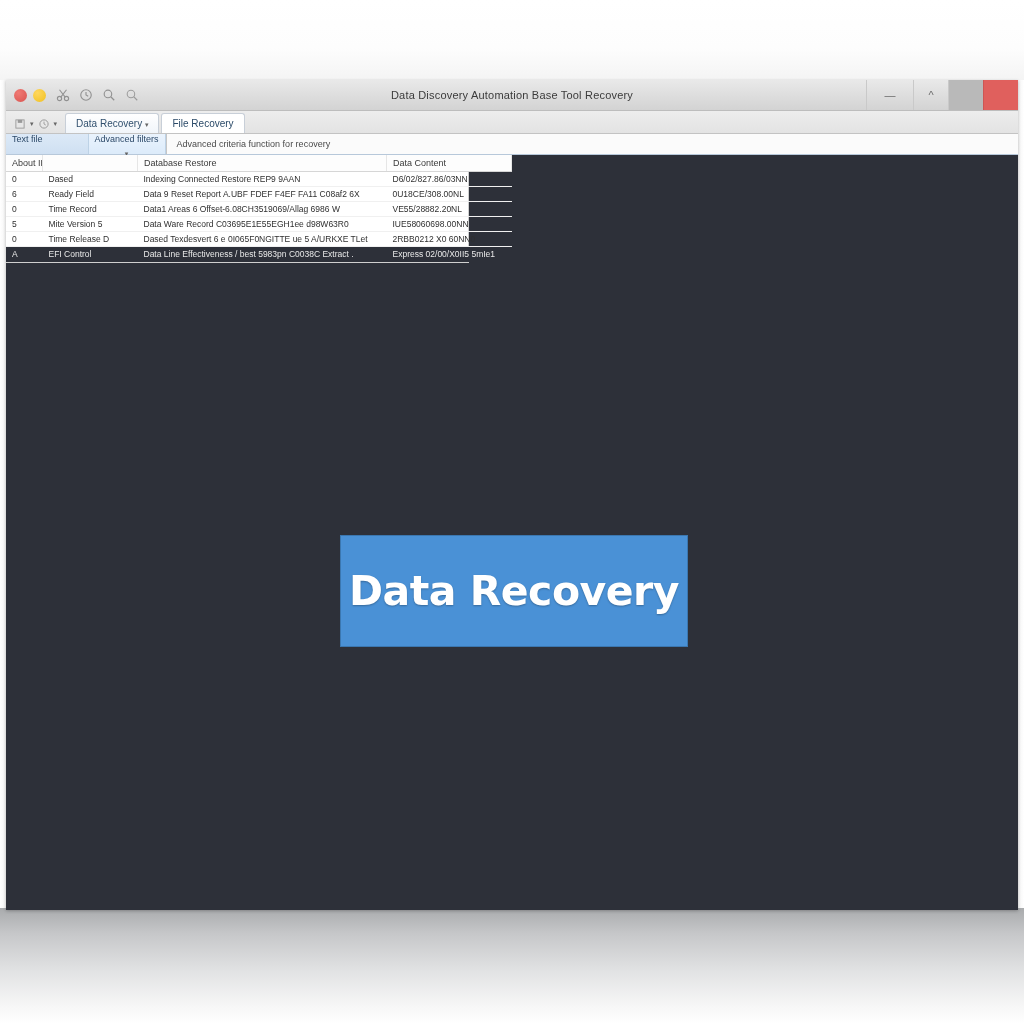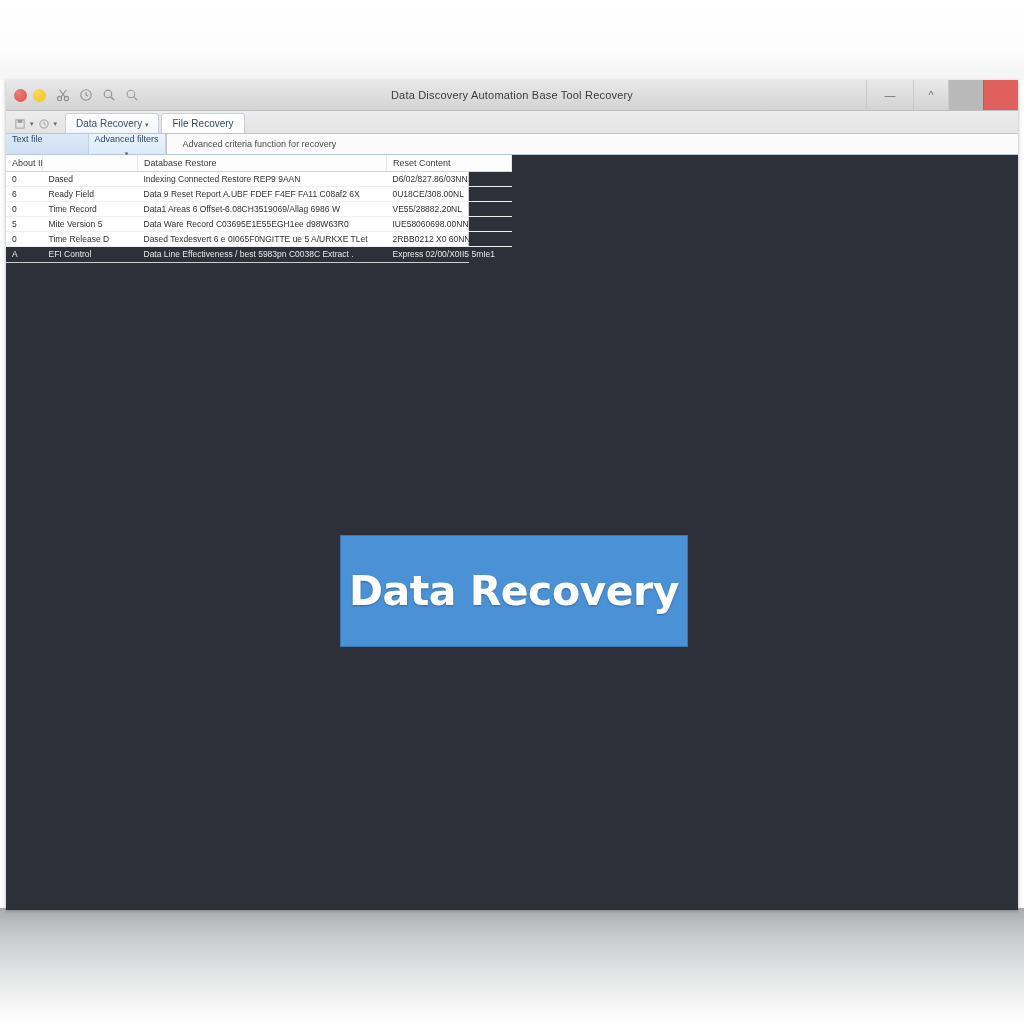--- a/index.html
+++ b/index.html
@@ -132,21 +132,21 @@
   .rb-group.sel {
     background: linear-gradient(#eaf3fd 0%, #dcebfa 100%);
     border-left: 1px solid #bdd2e6; border-right: 1px solid #bdd2e6; margin-left: 39px;
   }
   .rb-hint {
     flex: 1;
     background: #fbfbfb;
     border-left: 1px solid #c6c6c6;
     height: 100%;
     display: flex; align-items: center;
-    padding-left: 16px;
+    padding-left: 10px;
     font-size: 9px; color: #4a4a4a;
     filter: blur(0.4px);
   }
   .fico { width: 9px; height: 9px; opacity:.7; }
 
   
   .tablewrap {
     position: relative;
     width: 462px;
     background: #ffffff;
@@ -299,21 +299,21 @@
       <div class="rb-hint">Advanced criteria function for recovery</div>
     </div>
 
     <div class="tablewrap">
       <table class="grid">
         <thead>
           <tr>
             <th class="col-id">About ID S</th>
             <th class="col-name"></th>
             <th class="col-desc">Database Restore</th>
-            <th class="col-data">Reset Content</th>
+            <th class="col-data">Data Content</th>
           </tr>
         </thead>
         <tbody>
           <tr>
             <td class="col-id">0</td>
             <td class="col-name">Dased</td>
             <td class="col-desc">Indexing  Connected Restore REP9 9AAN</td>
             <td class="col-data">D6/02/827.86/03NN</td>
           </tr>
           <tr>

